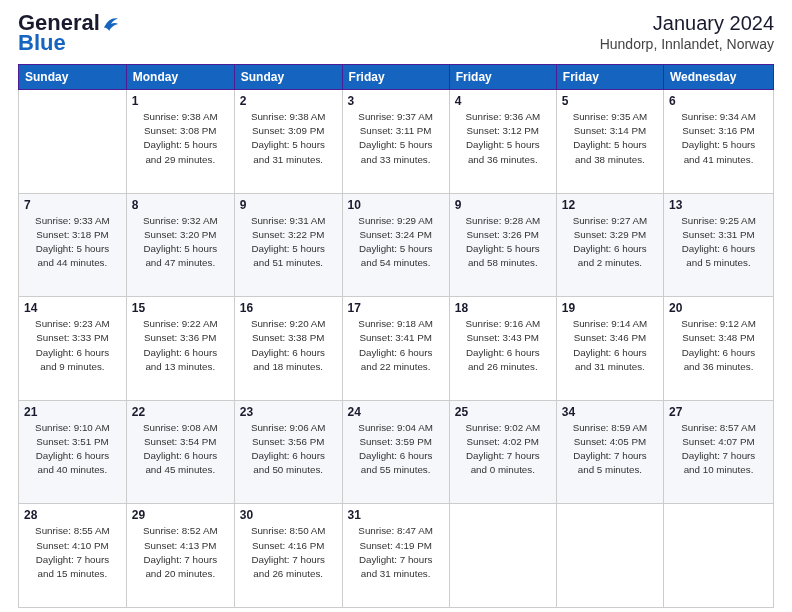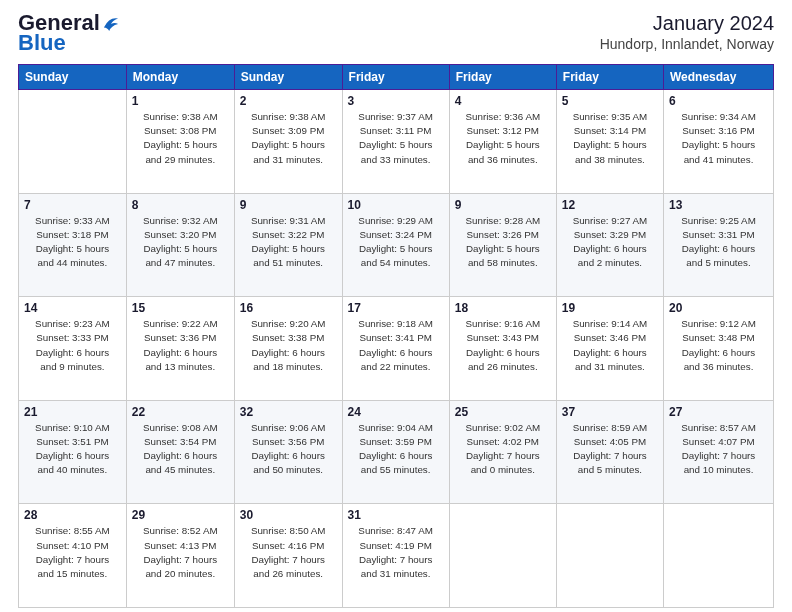--- a/index.html
+++ b/index.html
@@ -221,33 +221,33 @@
         <tr>
           <td>
             <div class="day-num">21</div>
             <div class="day-info">Sunrise: 9:10 AM<br>Sunset: 3:51 PM<br>Daylight: 6 hours<br>and 40 minutes.</div>
           </td>
           <td>
             <div class="day-num">22</div>
             <div class="day-info">Sunrise: 9:08 AM<br>Sunset: 3:54 PM<br>Daylight: 6 hours<br>and 45 minutes.</div>
           </td>
           <td>
-            <div class="day-num">32</div>
+            <div class="day-num">23</div>
             <div class="day-info">Sunrise: 9:06 AM<br>Sunset: 3:56 PM<br>Daylight: 6 hours<br>and 50 minutes.</div>
           </td>
           <td>
             <div class="day-num">24</div>
             <div class="day-info">Sunrise: 9:04 AM<br>Sunset: 3:59 PM<br>Daylight: 6 hours<br>and 55 minutes.</div>
           </td>
           <td>
             <div class="day-num">25</div>
             <div class="day-info">Sunrise: 9:02 AM<br>Sunset: 4:02 PM<br>Daylight: 7 hours<br>and 0 minutes.</div>
           </td>
           <td>
-            <div class="day-num">37</div>
+            <div class="day-num">34</div>
             <div class="day-info">Sunrise: 8:59 AM<br>Sunset: 4:05 PM<br>Daylight: 7 hours<br>and 5 minutes.</div>
           </td>
           <td>
             <div class="day-num">27</div>
             <div class="day-info">Sunrise: 8:57 AM<br>Sunset: 4:07 PM<br>Daylight: 7 hours<br>and 10 minutes.</div>
           </td>
         </tr>
         <tr>
           <td>
             <div class="day-num">28</div>

